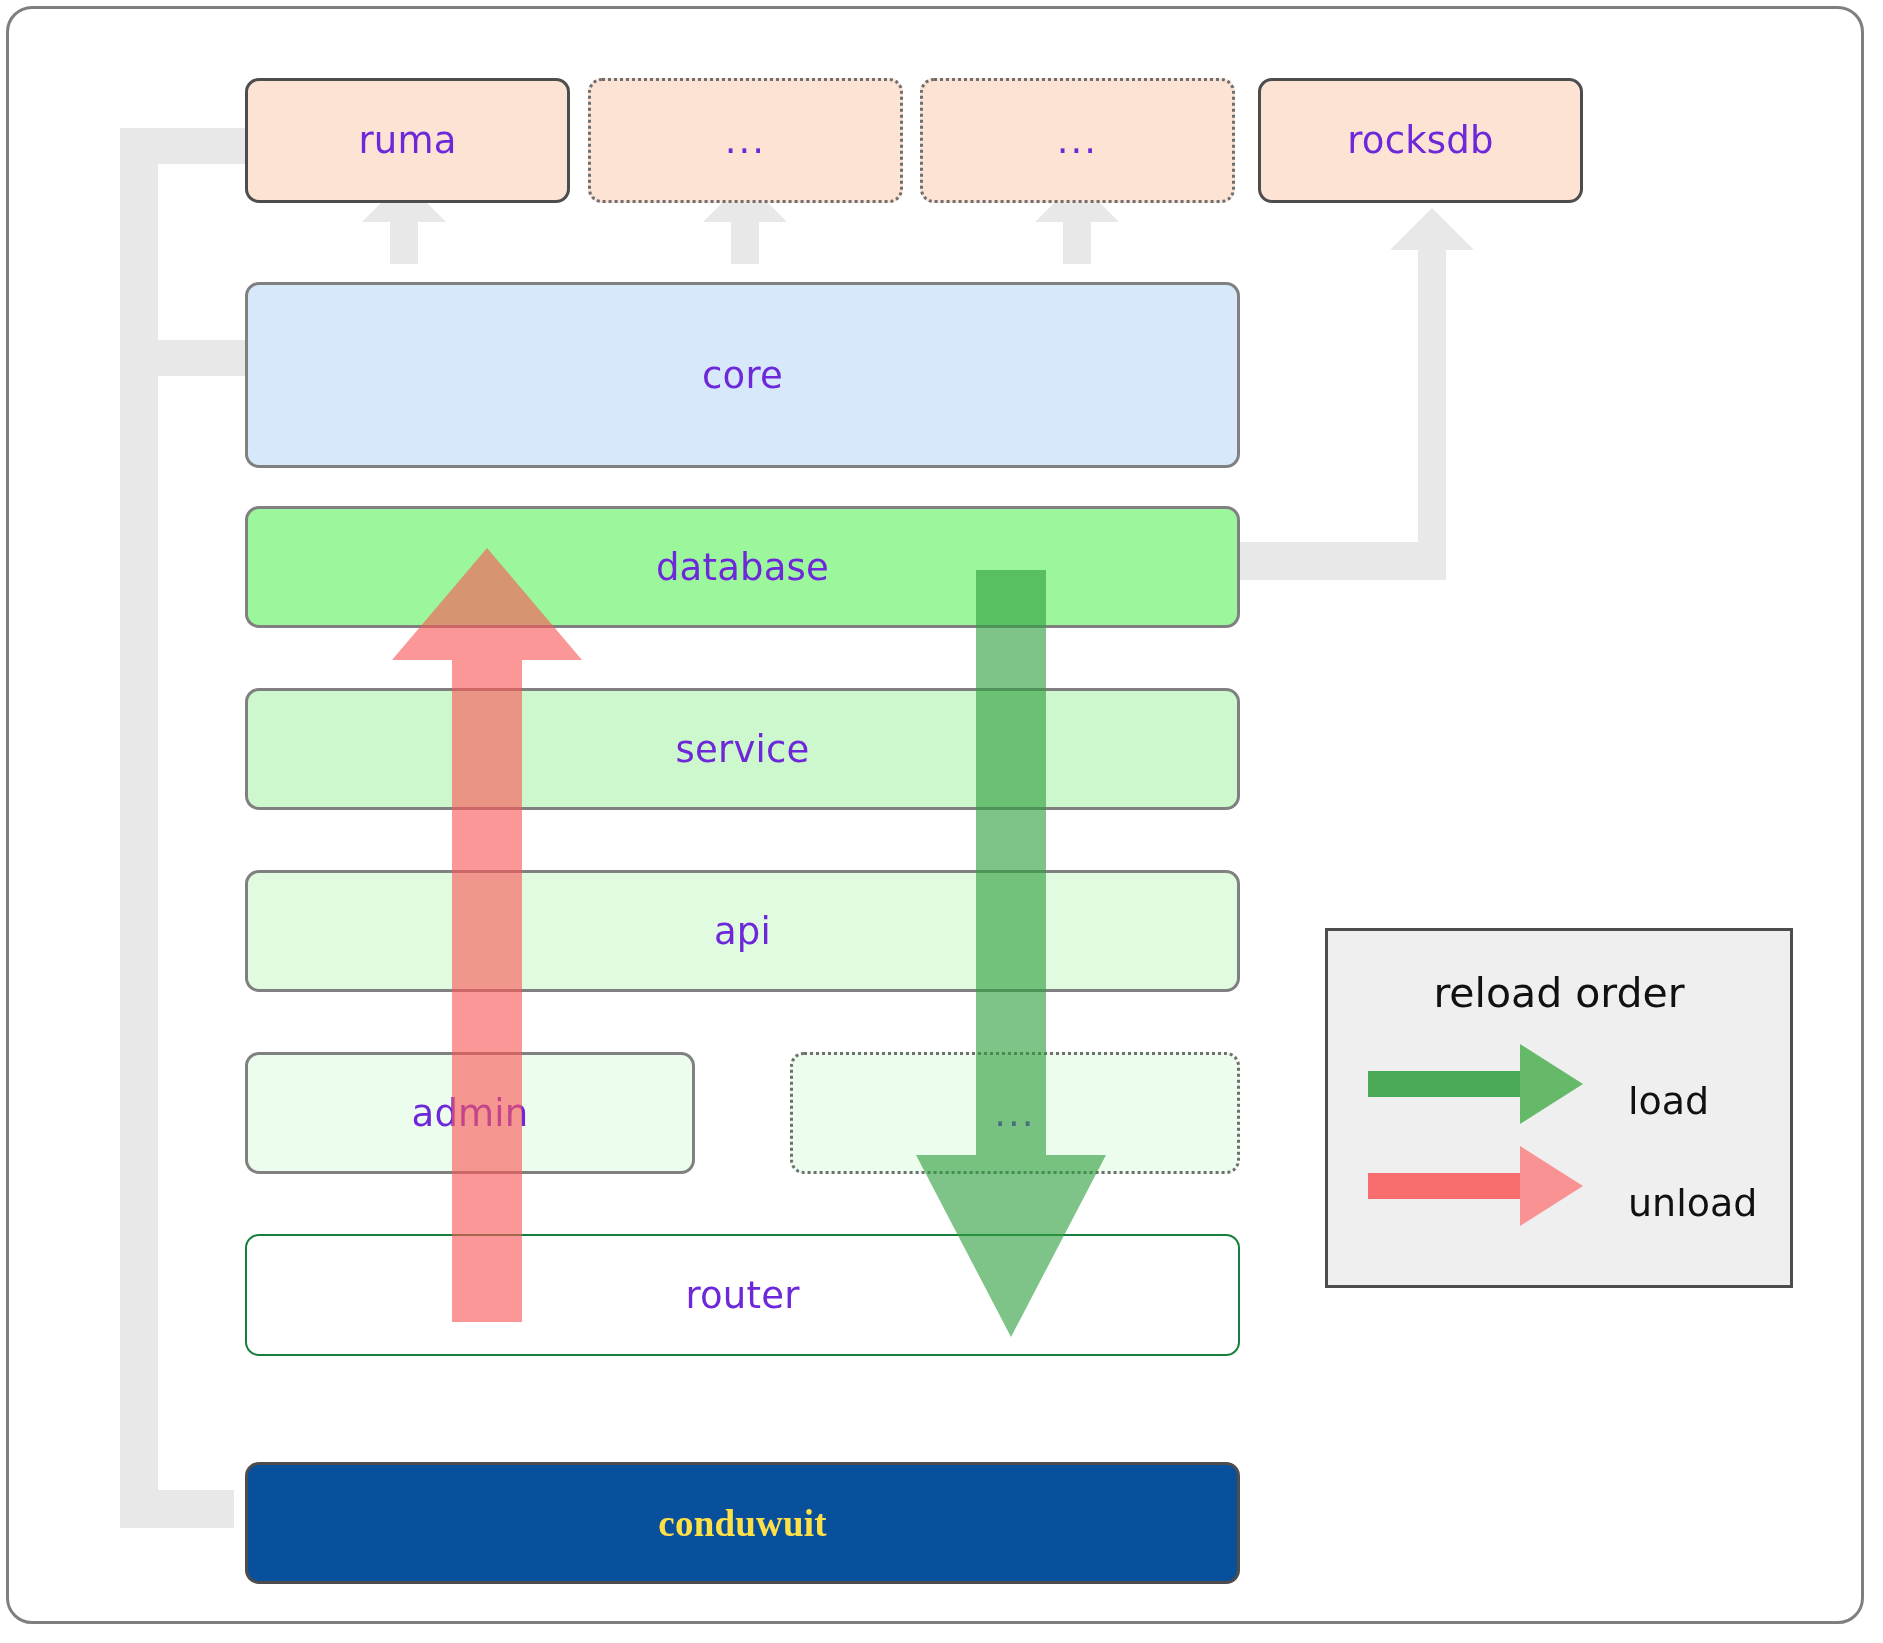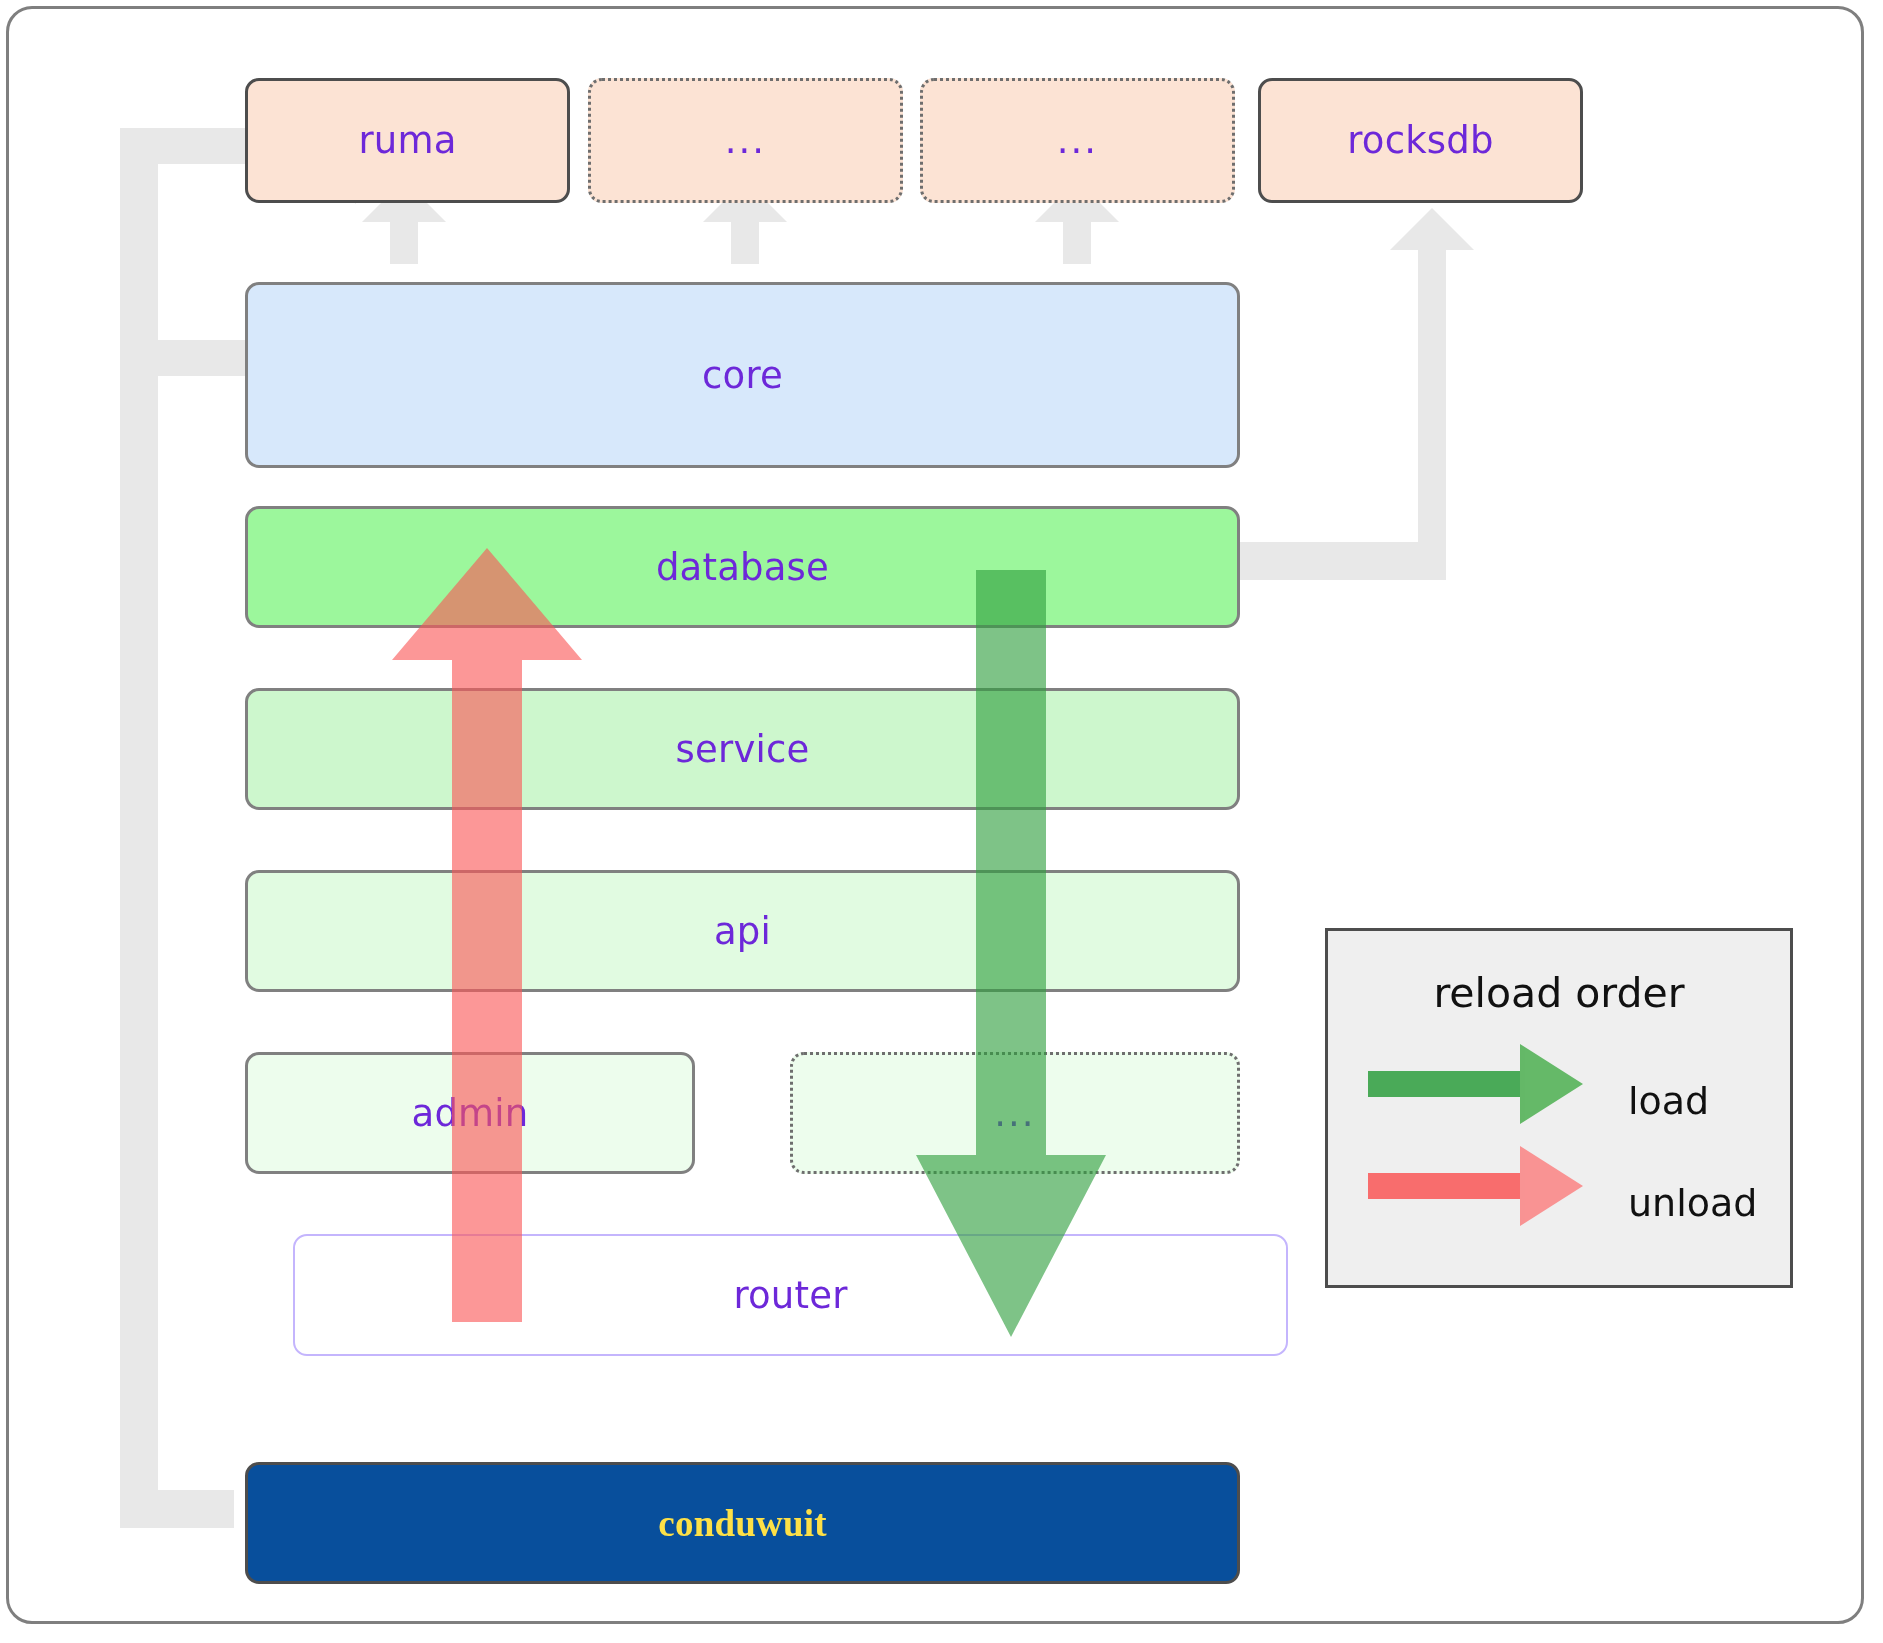--- a/index.html
+++ b/index.html
@@ -36,21 +36,21 @@
     align-items: center;
     justify-content: center;
     border-radius: 14px;
     font-size: 37px;
     color: #6d28d9;
     letter-spacing: .2px;
   }
   .node.solid     { border: 3px solid #4d4d4d; }
   .node.dotted    { border: 3px dotted #6e6e6e; }
   .node.grayline  { border: 3px solid #808080; }
-  .node.thinline  { border: 2px solid #c4b5fd; margin-left: 48px; }
+  .node.thinline  { border: 2px solid #15803d; }
 
   .peach   { background: #fce3d4; }
   .blue    { background: #d7e8fb; }
   .green1  { background: #9cf79c; }
   .green2  { background: #cdf7cd; }
   .green3  { background: #e1fbe1; }
   .green4  { background: #edfded; }
   .white   { background: #ffffff; }
   .navy    { background: #084f9c; color: #fde047; font-weight: bold; font-family: Liberation Serif, serif; }
 

